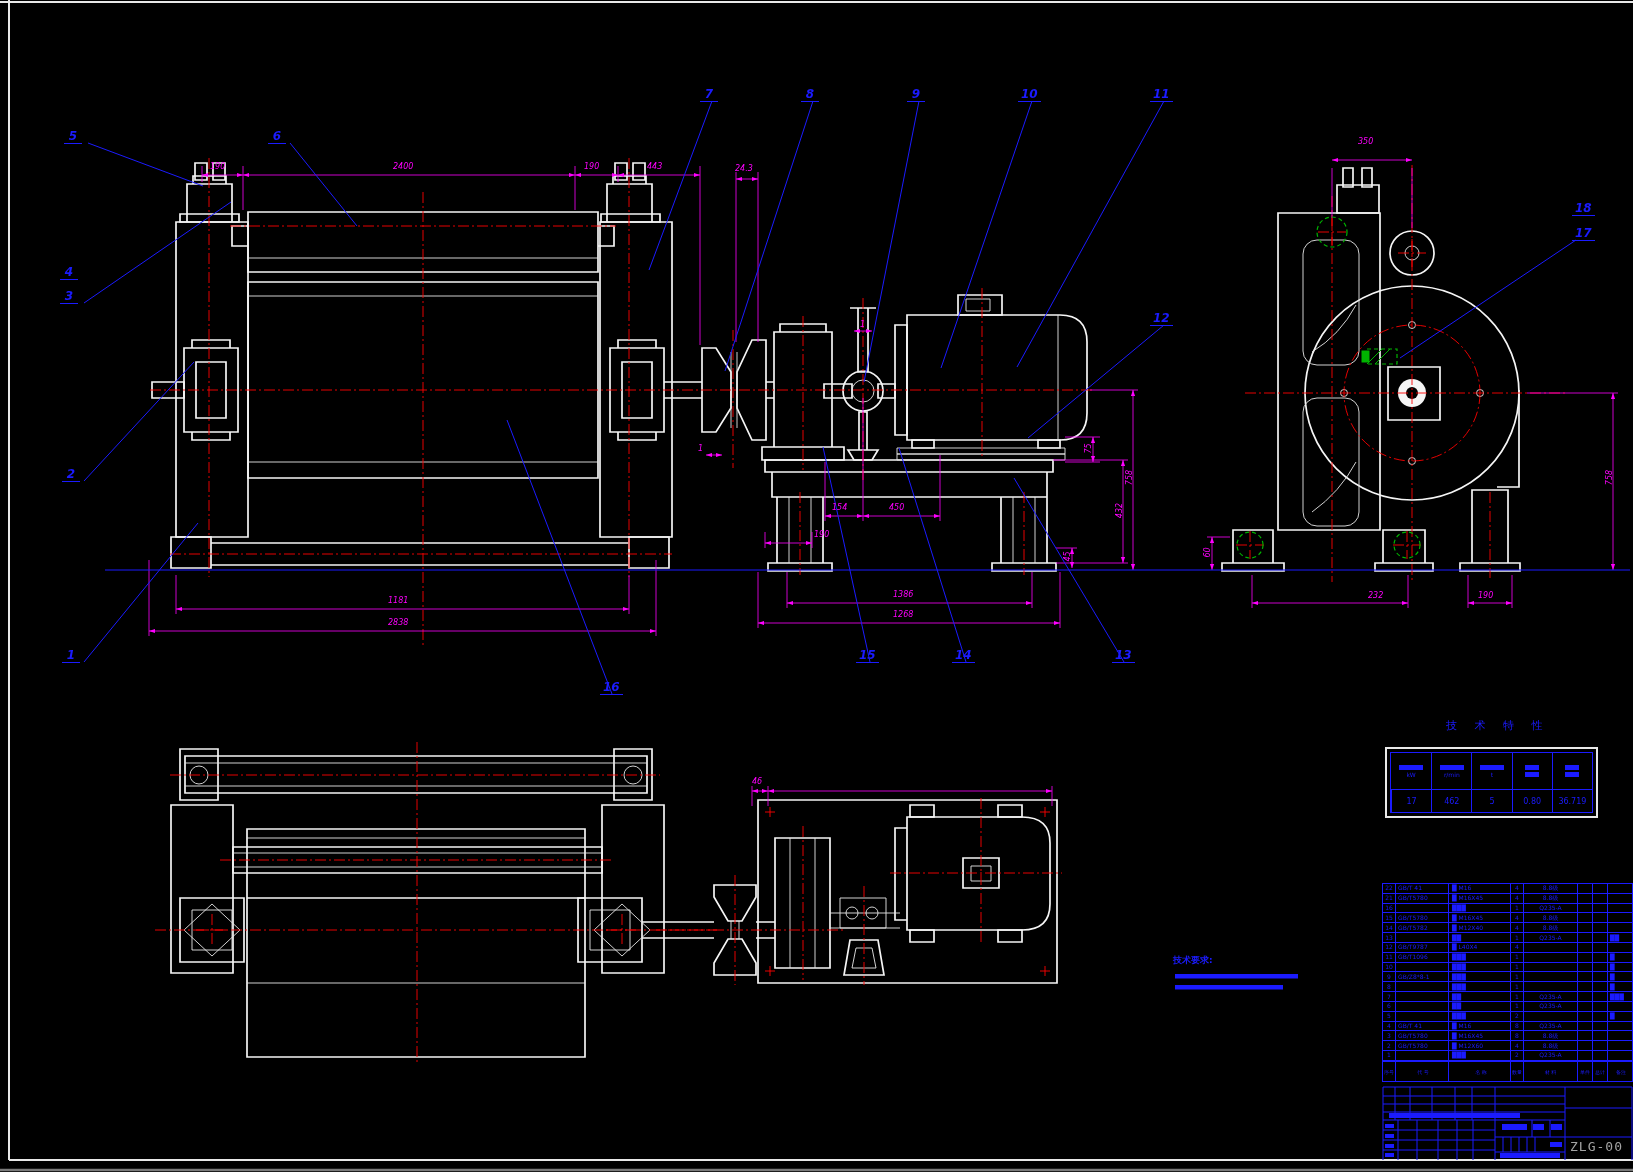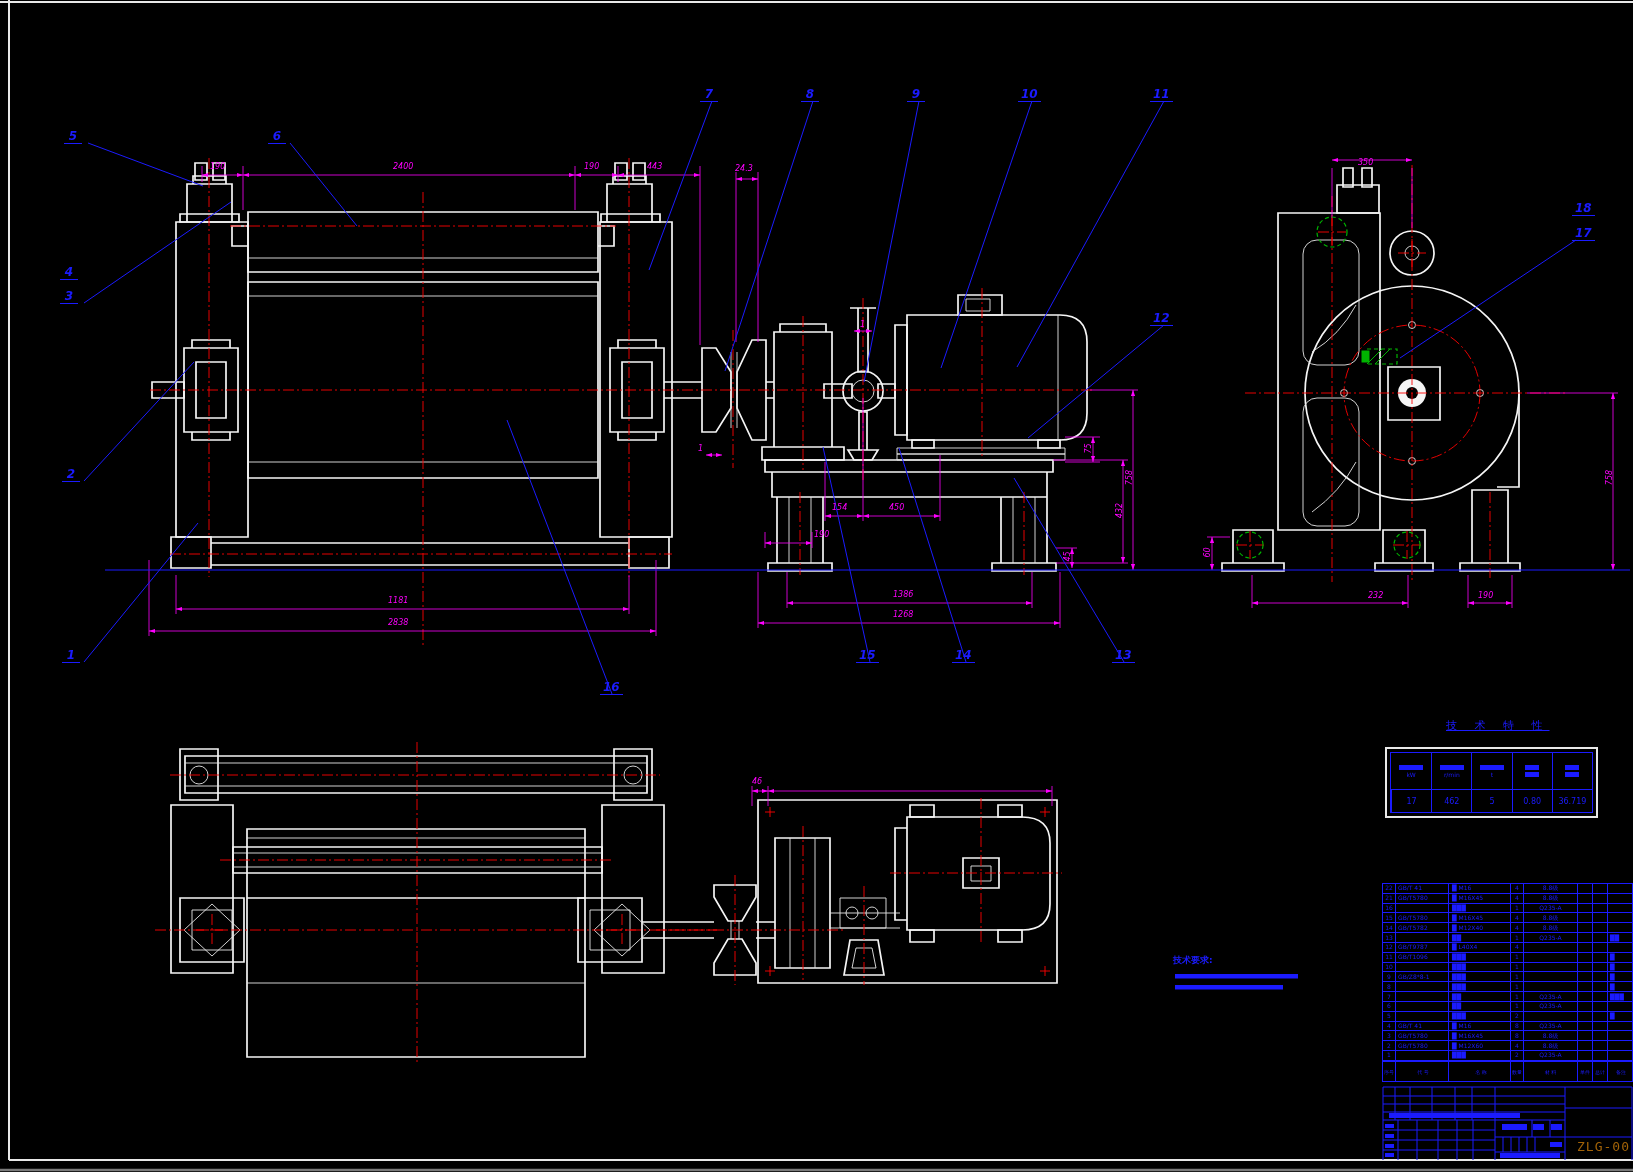--- a/index.html
+++ b/index.html
@@ -34,25 +34,25 @@
   .c.code{width:53px;padding-left:2px;}
   .c.name{width:62px;padding-left:3px;}
   .c.qty{width:13px;justify-content:center;}
   .c.mat{width:54px;justify-content:center;}
   .c.w1{width:15px;}
   .c.w2{width:15px;}
   .c.rem{width:25px;padding-left:2px;}
   .bomh{position:absolute;left:1382px;top:1061px;width:251px;height:21px;box-sizing:border-box;
         border:1px solid #1b1bff;display:flex;color:#1b1bff;font:5px "DejaVu Sans",sans-serif;}
   .bomh .c{justify-content:center;}
-  .zlg{position:absolute;left:1570px;top:1139px;width:60px;text-align:right;color:#a16207;
+  .zlg{position:absolute;left:1570px;top:1139px;width:60px;text-align:left;color:#a3a3a3;
        font:13px "DejaVu Sans Mono",monospace;letter-spacing:1px;}
   .tnote{position:absolute;left:1173px;top:954px;color:#1b1bff;font:bold 9px "DejaVu Sans",sans-serif;}
   .ttitle{position:absolute;left:1446px;top:718px;color:#1b1bff;font:11px "DejaVu Sans",sans-serif;
-          letter-spacing:7px;white-space:nowrap;text-decoration:underline;}
+          letter-spacing:7px;white-space:nowrap;}
 </style>
 </head>
 <body>
 
 <div class="sheet">
 
 <svg width="1633" height="1172" viewBox="0 0 1633 1172">
   <defs>
     <marker id="ar" markerWidth="9" markerHeight="8" refX="8" refY="4" orient="auto-start-reverse">
       <path d="M0,1.2 L8,4 L0,6.8 Z" fill="#ff00ff"></path>
@@ -280,21 +280,21 @@
 <span class="dim" style="left:388px;top:618px">2838</span>
 <span class="dim" style="left:832px;top:503px">154</span>
 <span class="dim" style="left:889px;top:503px">450</span>
 <span class="dim" style="left:814px;top:530px">190</span>
 <span class="dim" style="left:893px;top:590px">1386</span>
 <span class="dim" style="left:893px;top:610px">1268</span>
 <span class="dim rot" style="left:1083px;top:444px">75</span>
 <span class="dim rot" style="left:1112px;top:506px">432</span>
 <span class="dim rot" style="left:1062px;top:552px">45</span>
 <span class="dim rot" style="left:1122px;top:473px">758</span>
-<span class="dim" style="left:1358px;top:158px">350</span>
+<span class="dim" style="left:1358px;top:137px">350</span>
 <span class="dim rot" style="left:1202px;top:548px">60</span>
 <span class="dim" style="left:1368px;top:591px">232</span>
 <span class="dim" style="left:1478px;top:591px">190</span>
 <span class="dim rot" style="left:1602px;top:473px">758</span>
 <span class="dim" style="left:752px;top:777px">46</span>
 <span class="dim" style="left:889px;top:777px"></span>
 <span class="dim" style="left:698px;top:444px">1</span>
 <span class="dim" style="left:860px;top:320px">1</span>
 
 <span class="tnote">技术要求:</span>

